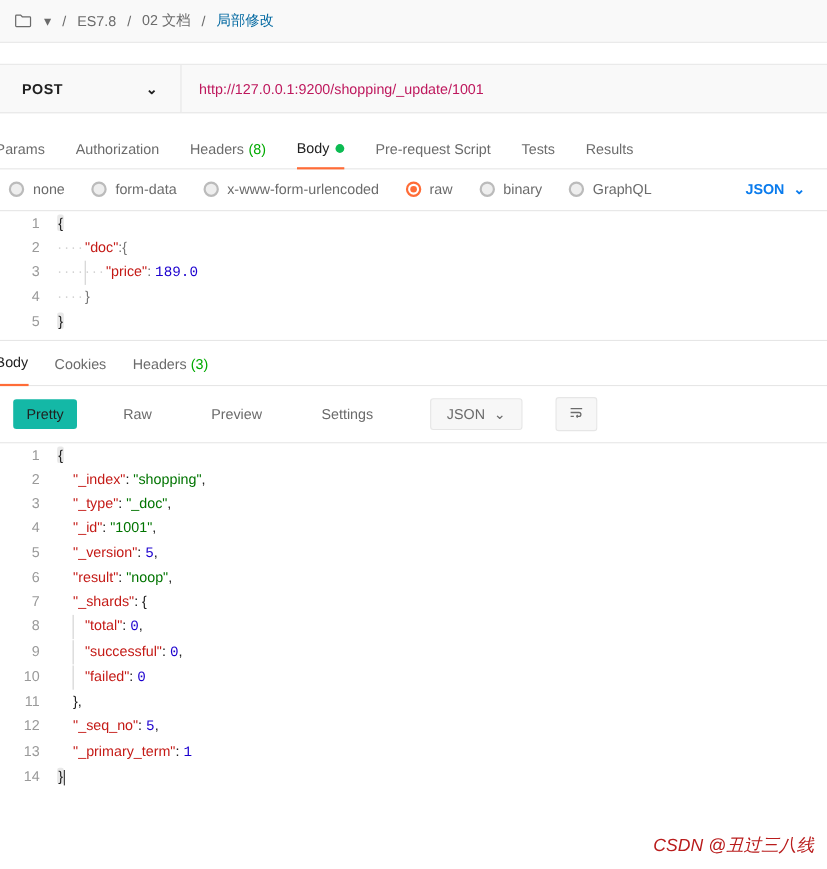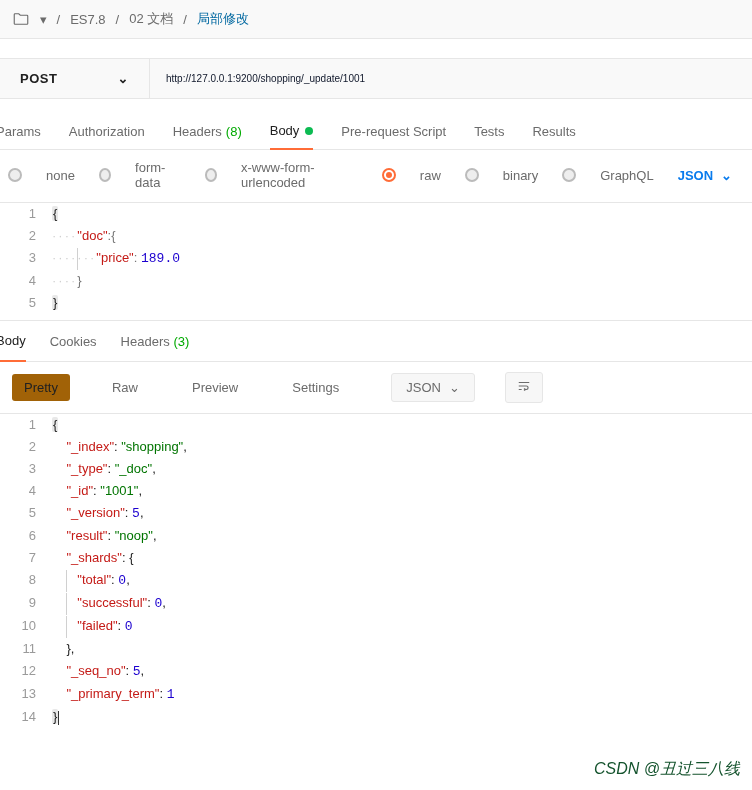--- a/index.html
+++ b/index.html
@@ -7,35 +7,35 @@
     
     .breadcrumb { display: flex; align-items: center; padding: 10px 12px; background: #f9f9f9; border-bottom: 1px solid #e6e6e6; gap: 10px; }
     .breadcrumb .icon-svg { display: flex; align-items: center; color: #6b6b6b; }
     .breadcrumb .crumb { color: #6b6b6b; }
     .breadcrumb .sep { color: #6b6b6b; }
     .breadcrumb .crumb.active { color: #0369a1; }
     
     .spacer20 { height: 20px; background: #fff; border-bottom: 1px solid #e6e6e6; }
     
     .req-row { display: flex; align-items: stretch; background: #f9f9f9; border-bottom: 1px solid #e6e6e6; }
-    .method-select { display: flex; align-items: center; justify-content: space-between; padding: 0 20px; width: 150px; border-right: 1px solid #e6e6e6; }
+    .method-select { display: flex; align-items: center; justify-content: space-between; padding: 0 20px; width: 165px; border-right: 1px solid #e6e6e6; }
     .method-select span { font-weight: 600; color: #212121; letter-spacing: .5px; }
     .chev-down { color: #6b6b6b; }
-    .url-input { flex: 1; padding: 14px 16px; color: #0f172a; font-size: 10px; }
+    .url-input { flex: 1; padding: 14px 16px; color: #be185d; font-size: 13px; }
     
     .spacer14 { height: 14px; }
     
     .tabs1 { display: flex; align-items: center; gap: 28px; padding: 0 0 0 0; margin-left: -4px; border-bottom: 1px solid #e6e6e6; }
     .tabs1 .tab { padding: 10px 0; color: #6b6b6b; display: flex; align-items: center; gap: 4px; cursor: pointer; }
     .tabs1 .tab.active { color: #212121; border-bottom: 2px solid #ff6c37; margin-bottom: -1px; }
     .count-green { color: #0a0; }
     .dot-green { width: 8px; height: 8px; border-radius: 50%; background: #0cbb52; display: inline-block; margin-left: 2px; }
     
     .body-types { display: flex; align-items: center; gap: 24px; padding: 10px 0 12px 8px; border-bottom: 1px solid #e6e6e6; }
-    .radio-item { display: flex; align-items: center; gap: 24px; color: #6b6b6b; cursor: pointer; }
+    .radio-item { display: flex; align-items: center; gap: 8px; color: #6b6b6b; cursor: pointer; }
     .radio { width: 14px; height: 14px; border-radius: 50%; border: 2px solid #bbb; background: #eee; }
     .radio.checked { border-color: #ff6c37; background: #fff; position: relative; }
     .radio.checked::after { content: ""; position: absolute; inset: 2px; border-radius: 50%; background: #ff6c37; }
     .lang-select { margin-left: auto; display: flex; align-items: center; gap: 8px; color: #097bed; font-weight: 600; padding-right: 20px; }
     
     .editor { font-family: Menlo, Consolas, monospace; font-size: 13px; line-height: 22px; }
     .editor .row { display: flex; }
     .editor .gutter { width: 52px; text-align: right; padding-right: 16px; color: #9a9a9a; user-select: none; }
     .editor .code { flex: 1; white-space: pre; }
     .tok-brace { background: #e8e8e8; border-radius: 2px; padding: 0 1px; }
@@ -46,25 +46,25 @@
     .dots { color: #d0d0d0; letter-spacing: 2px; }
     .guide { display: inline-block; width: 1px; background: #d0d0d0; height: 22px; vertical-align: middle; margin-right: -1px; }
     
     .resp-tabs-wrap { border-top: 1px solid #e6e6e6; margin-top: 6px; }
     .tabs2 { display: flex; align-items: center; gap: 24px; border-bottom: 1px solid #e6e6e6; margin-left: -4px; }
     .tabs2 .tab { padding: 12px 0; color: #6b6b6b; cursor: pointer; }
     .tabs2 .tab.active { color: #212121; border-bottom: 2px solid #ff6c37; margin-bottom: -1px; }
     
     .view-row { display: flex; align-items: center; gap: 30px; padding: 10px 0 10px 12px; border-bottom: 1px solid #e6e6e6; }
     .view-btn { color: #6b6b6b; cursor: pointer; padding: 6px 12px; border-radius: 3px; }
-    .view-btn.active { background: #a16207; color: #212121; }
+    .view-btn.active { background: #14b8a6; color: #212121; }
     .resp-type { display: flex; align-items: center; gap: 8px; padding: 6px 14px; background: #f7f7f7; border: 1px solid #e6e6e6; border-radius: 3px; color: #6b6b6b; margin-left: 10px; }
     .wrap-icon { padding: 6px 10px; background: #f7f7f7; border: 1px solid #e6e6e6; border-radius: 3px; color: #6b6b6b; }
     
-    .watermark { position: fixed; right: 12px; bottom: 10px; color: #14532d; font-size: 16px; font-style: italic; pointer-events: none; }
+    .watermark { position: fixed; right: 12px; bottom: 10px; color: #b91c1c; font-size: 16px; font-style: italic; pointer-events: none; }
     
     .resp-editor .tok-key { color: #c41a16; }
     .resp-editor .tok-str { color: #007400; }
     .resp-editor .tok-num { color: #1c00cf; }
   </style>
 </head>
 <body>
 
 <div class="breadcrumb">
   <span class="icon-svg">

